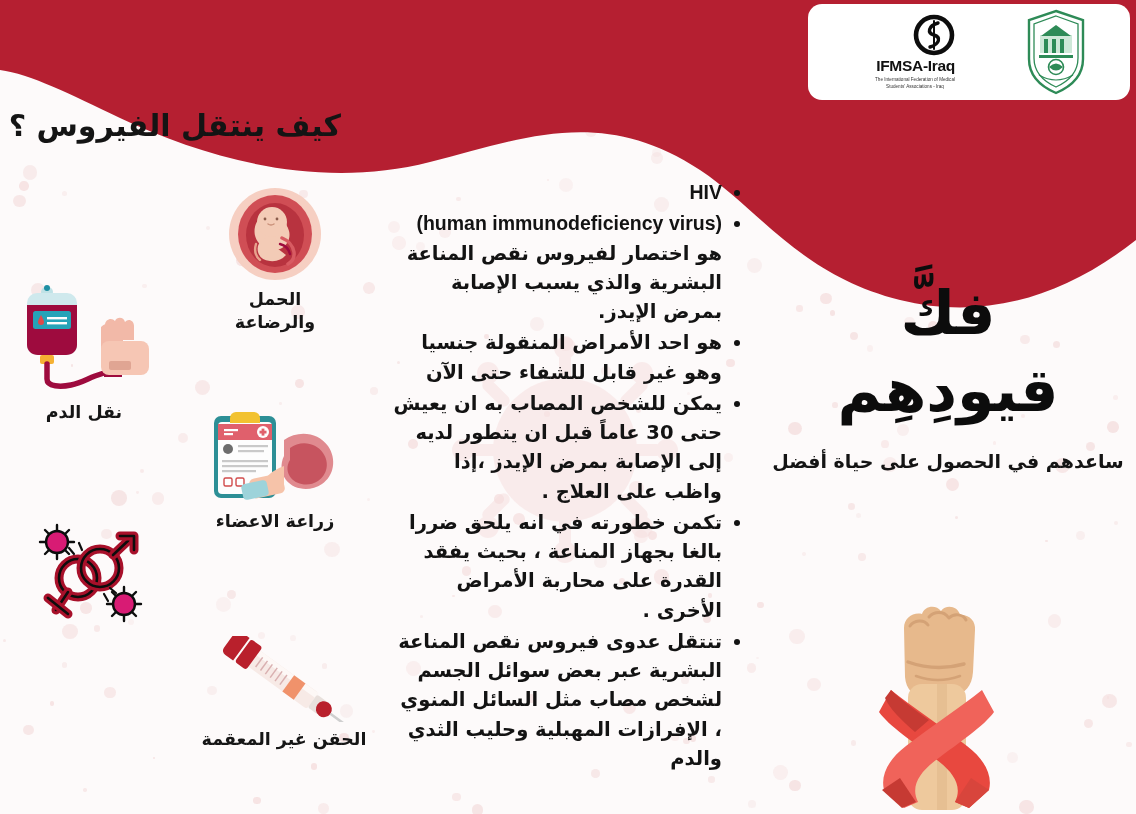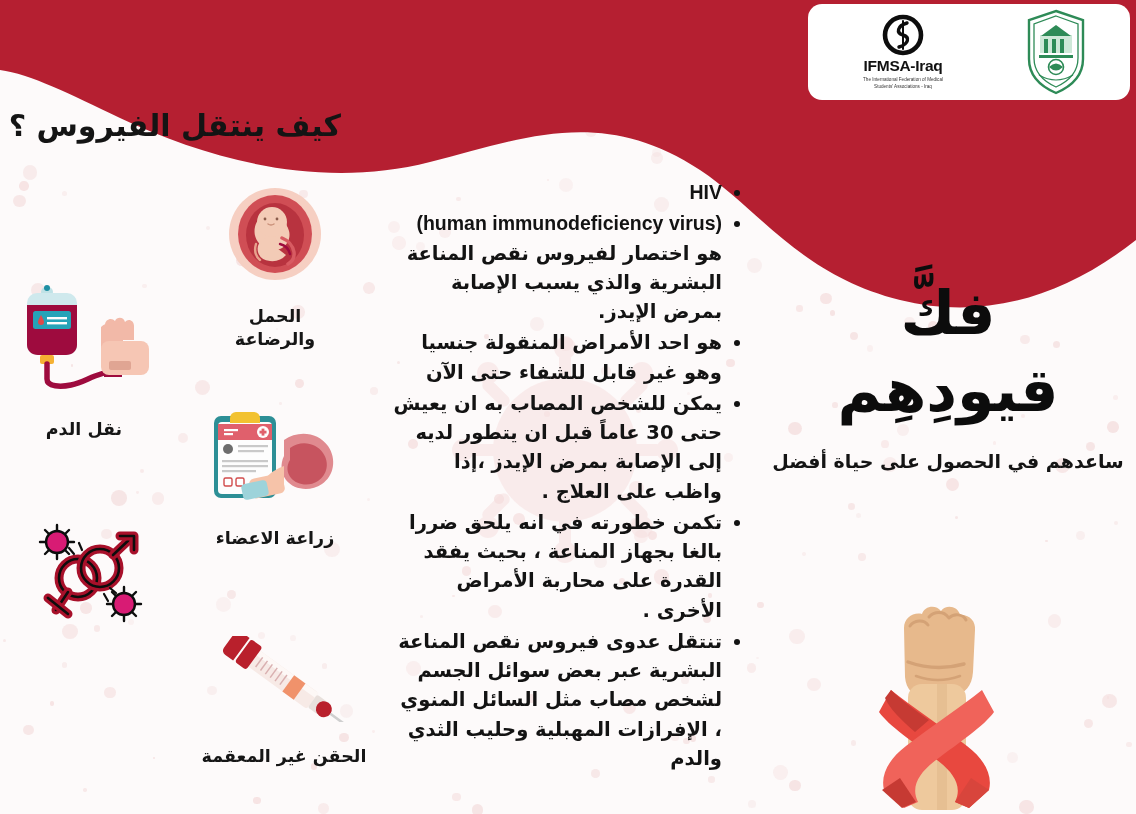--- a/index.html
+++ b/index.html
@@ -22,41 +22,41 @@
 
   
   .logo-card{
     position:absolute;top:4px;left:808px;width:322px;height:96px;
     background:#ffffff;border-radius:14px;z-index:6;
     display:flex;align-items:center;justify-content:space-around;
     padding:0 8px;box-sizing:border-box;
   }
   .logo-item{display:flex;flex-direction:column;align-items:center;justify-content:center;}
   .logo-uni{width:62px;height:86px;}
-  .logo-ifmsa{display:flex;flex-direction:column;align-items:center;width:104px;}
+  .logo-ifmsa{display:flex;flex-direction:column;align-items:flex-start;width:104px;}
   .logo-ifmsa .mark{width:42px;height:42px;}
   .logo-ifmsa .name{font-weight:bold;font-size:15.5px;color:#111;letter-spacing:-.3px;margin-top:1px;font-family:"Liberation Sans",sans-serif;}
   .logo-ifmsa .sub{font-size:4.6px;color:#333;text-align:center;line-height:1.45;margin-top:2px;font-family:"Liberation Sans",sans-serif;}
   .logo-scora{display:flex;flex-direction:column;align-items:center;width:100px;}
   .logo-scora .mark{width:40px;height:40px;}
   .logo-scora .name{font-weight:bold;font-size:21px;color:#c4161c;letter-spacing:-.4px;margin-top:0;font-family:"Liberation Sans",sans-serif;}
   .logo-scora .sub{font-size:4.8px;color:#c4161c;text-align:center;line-height:1.45;margin-top:1px;font-family:"Liberation Sans",sans-serif;}
 
   
   .main-heading{
     position:absolute;top:108px;right:795px;z-index:7;
     font-size:30px;font-weight:bold;color:#141414;
     direction:rtl;white-space:nowrap;
   }
 
   
   .icon-col{position:absolute;z-index:5;}
   .icon-label{
     text-align:center;font-size:17.5px;font-weight:bold;color:#161616;
-    direction:rtl;line-height:1.32;margin-top:23px;
+    direction:rtl;line-height:1.32;margin-top:6px;
   }
   .icon-art{display:flex;align-items:center;justify-content:center;}
 
   #blood-block{top:275px;left:4px;width:160px;}
   #pregnancy-block{top:186px;left:180px;width:190px;}
   #organ-block{top:404px;left:180px;width:190px;}
   #sex-block{top:518px;left:6px;width:168px;}
   #needle-block{top:636px;left:184px;width:200px;}
 
   

